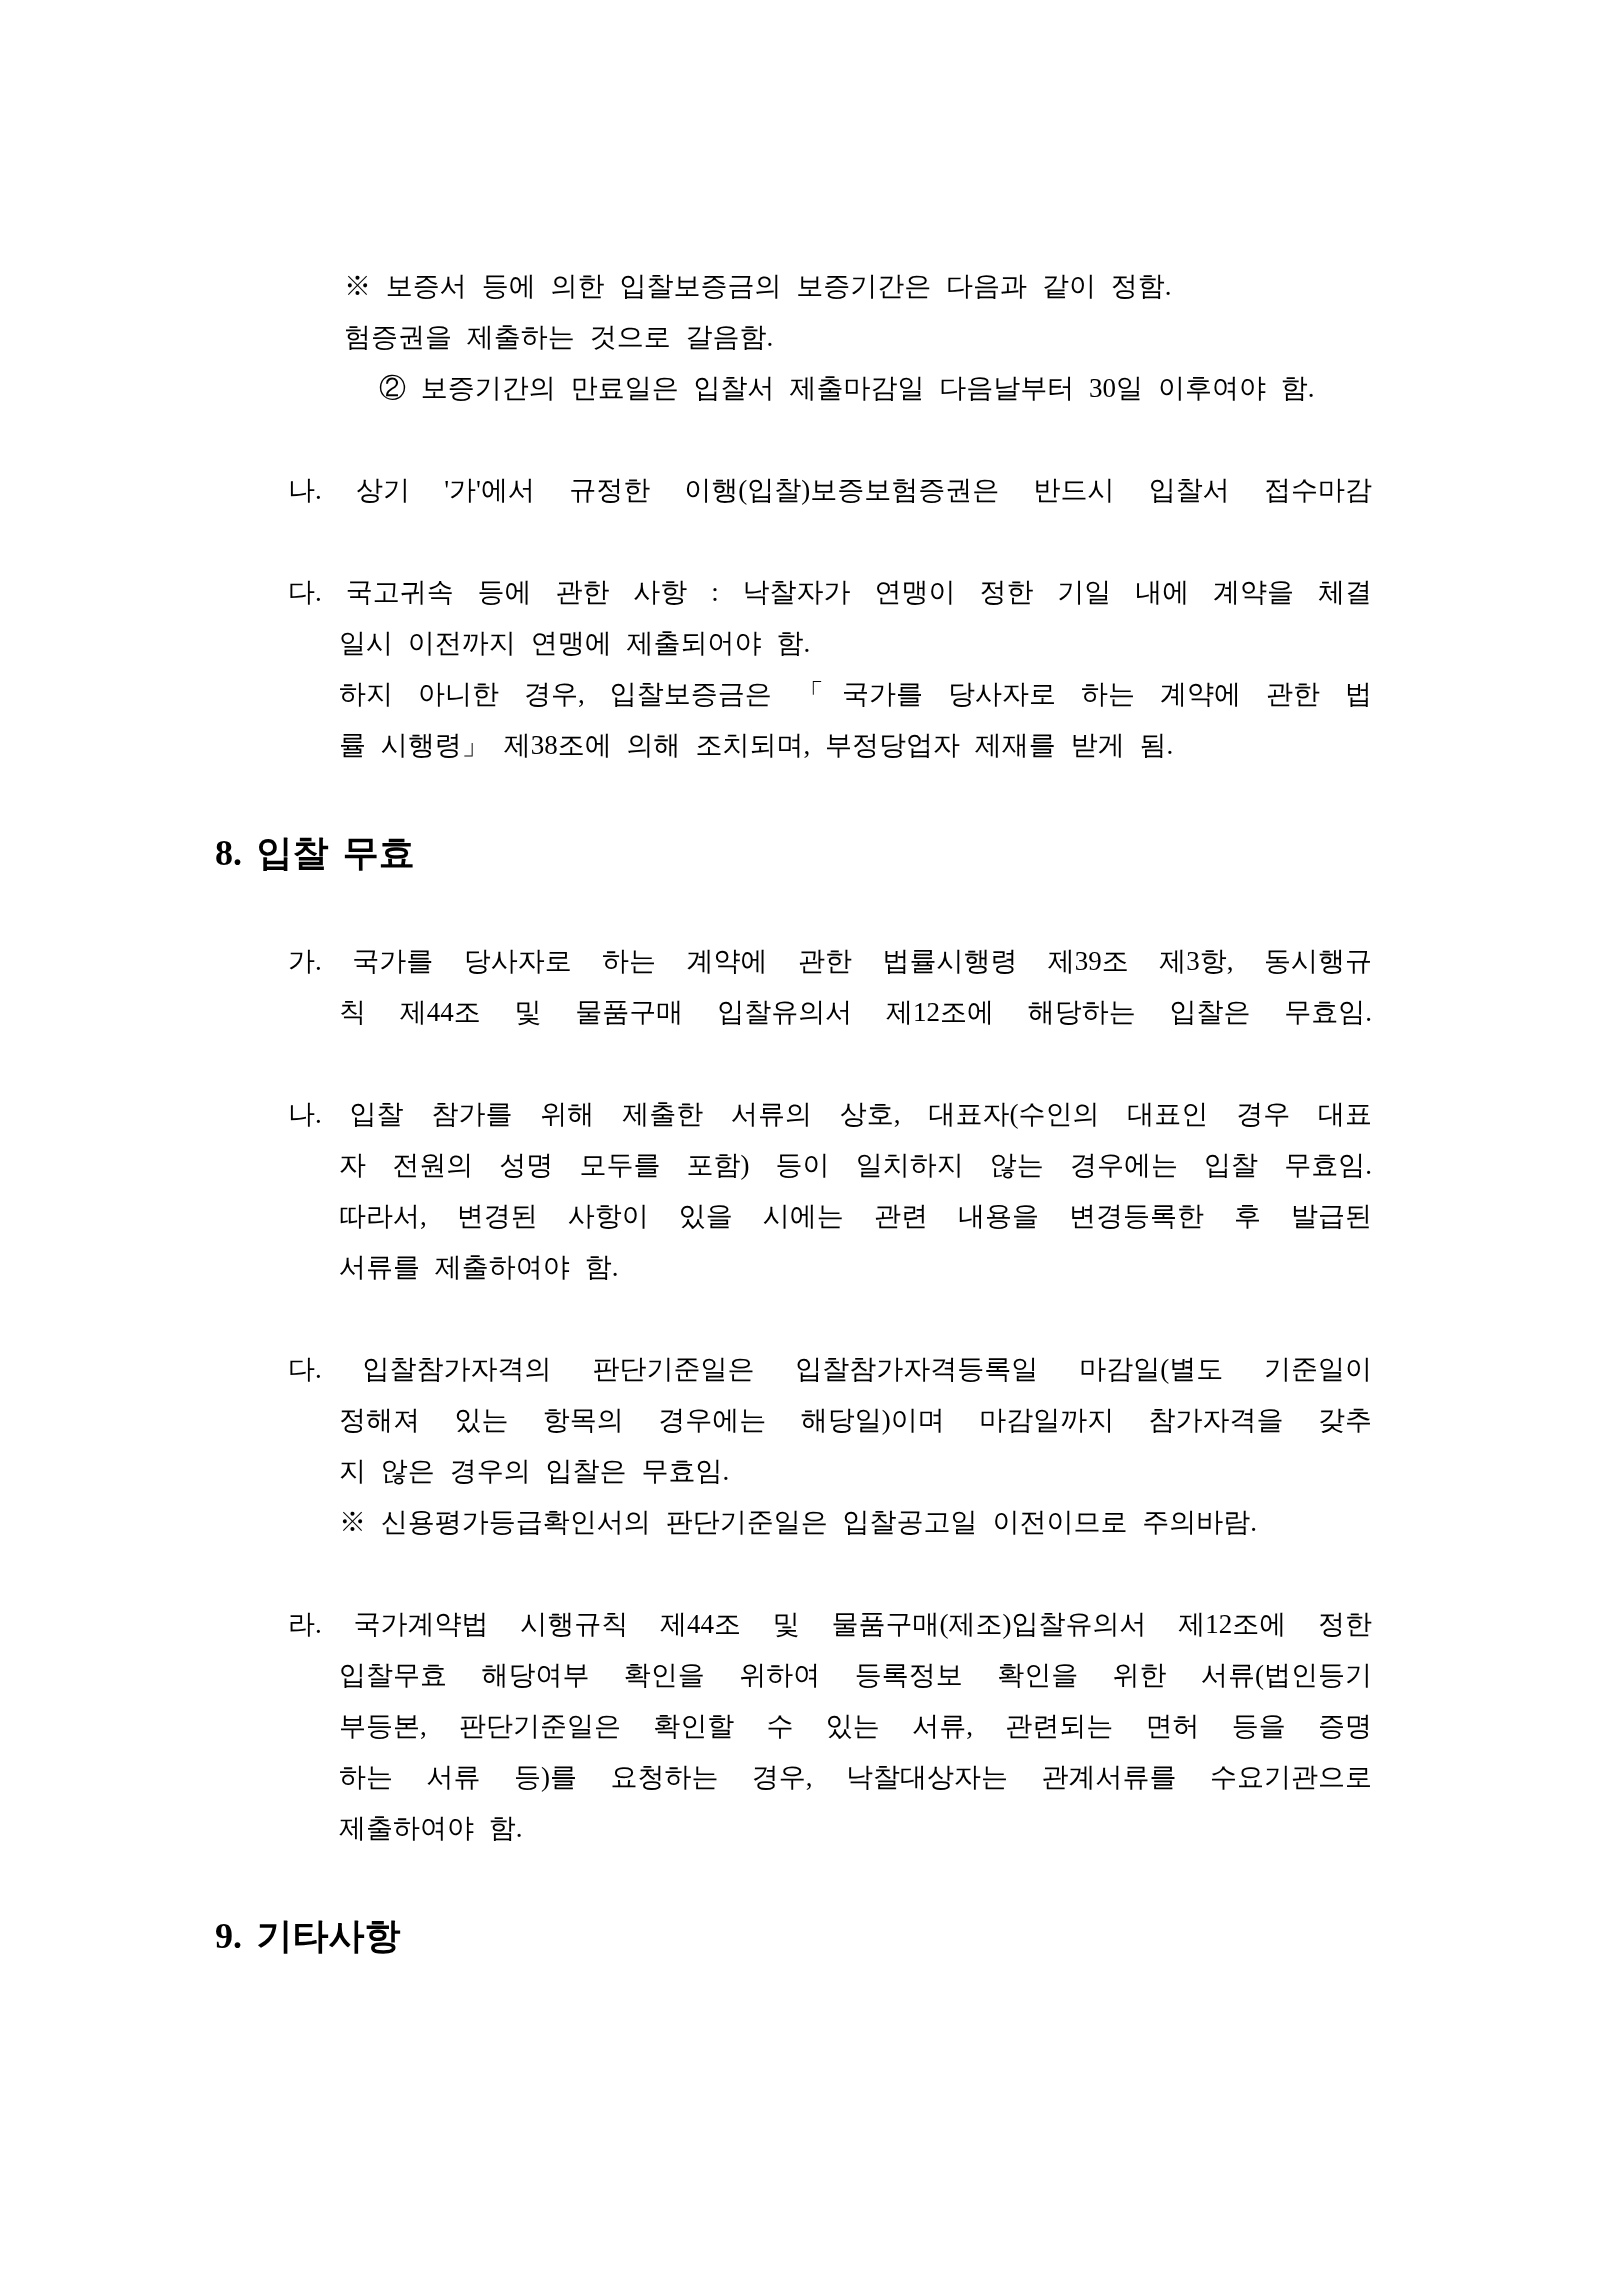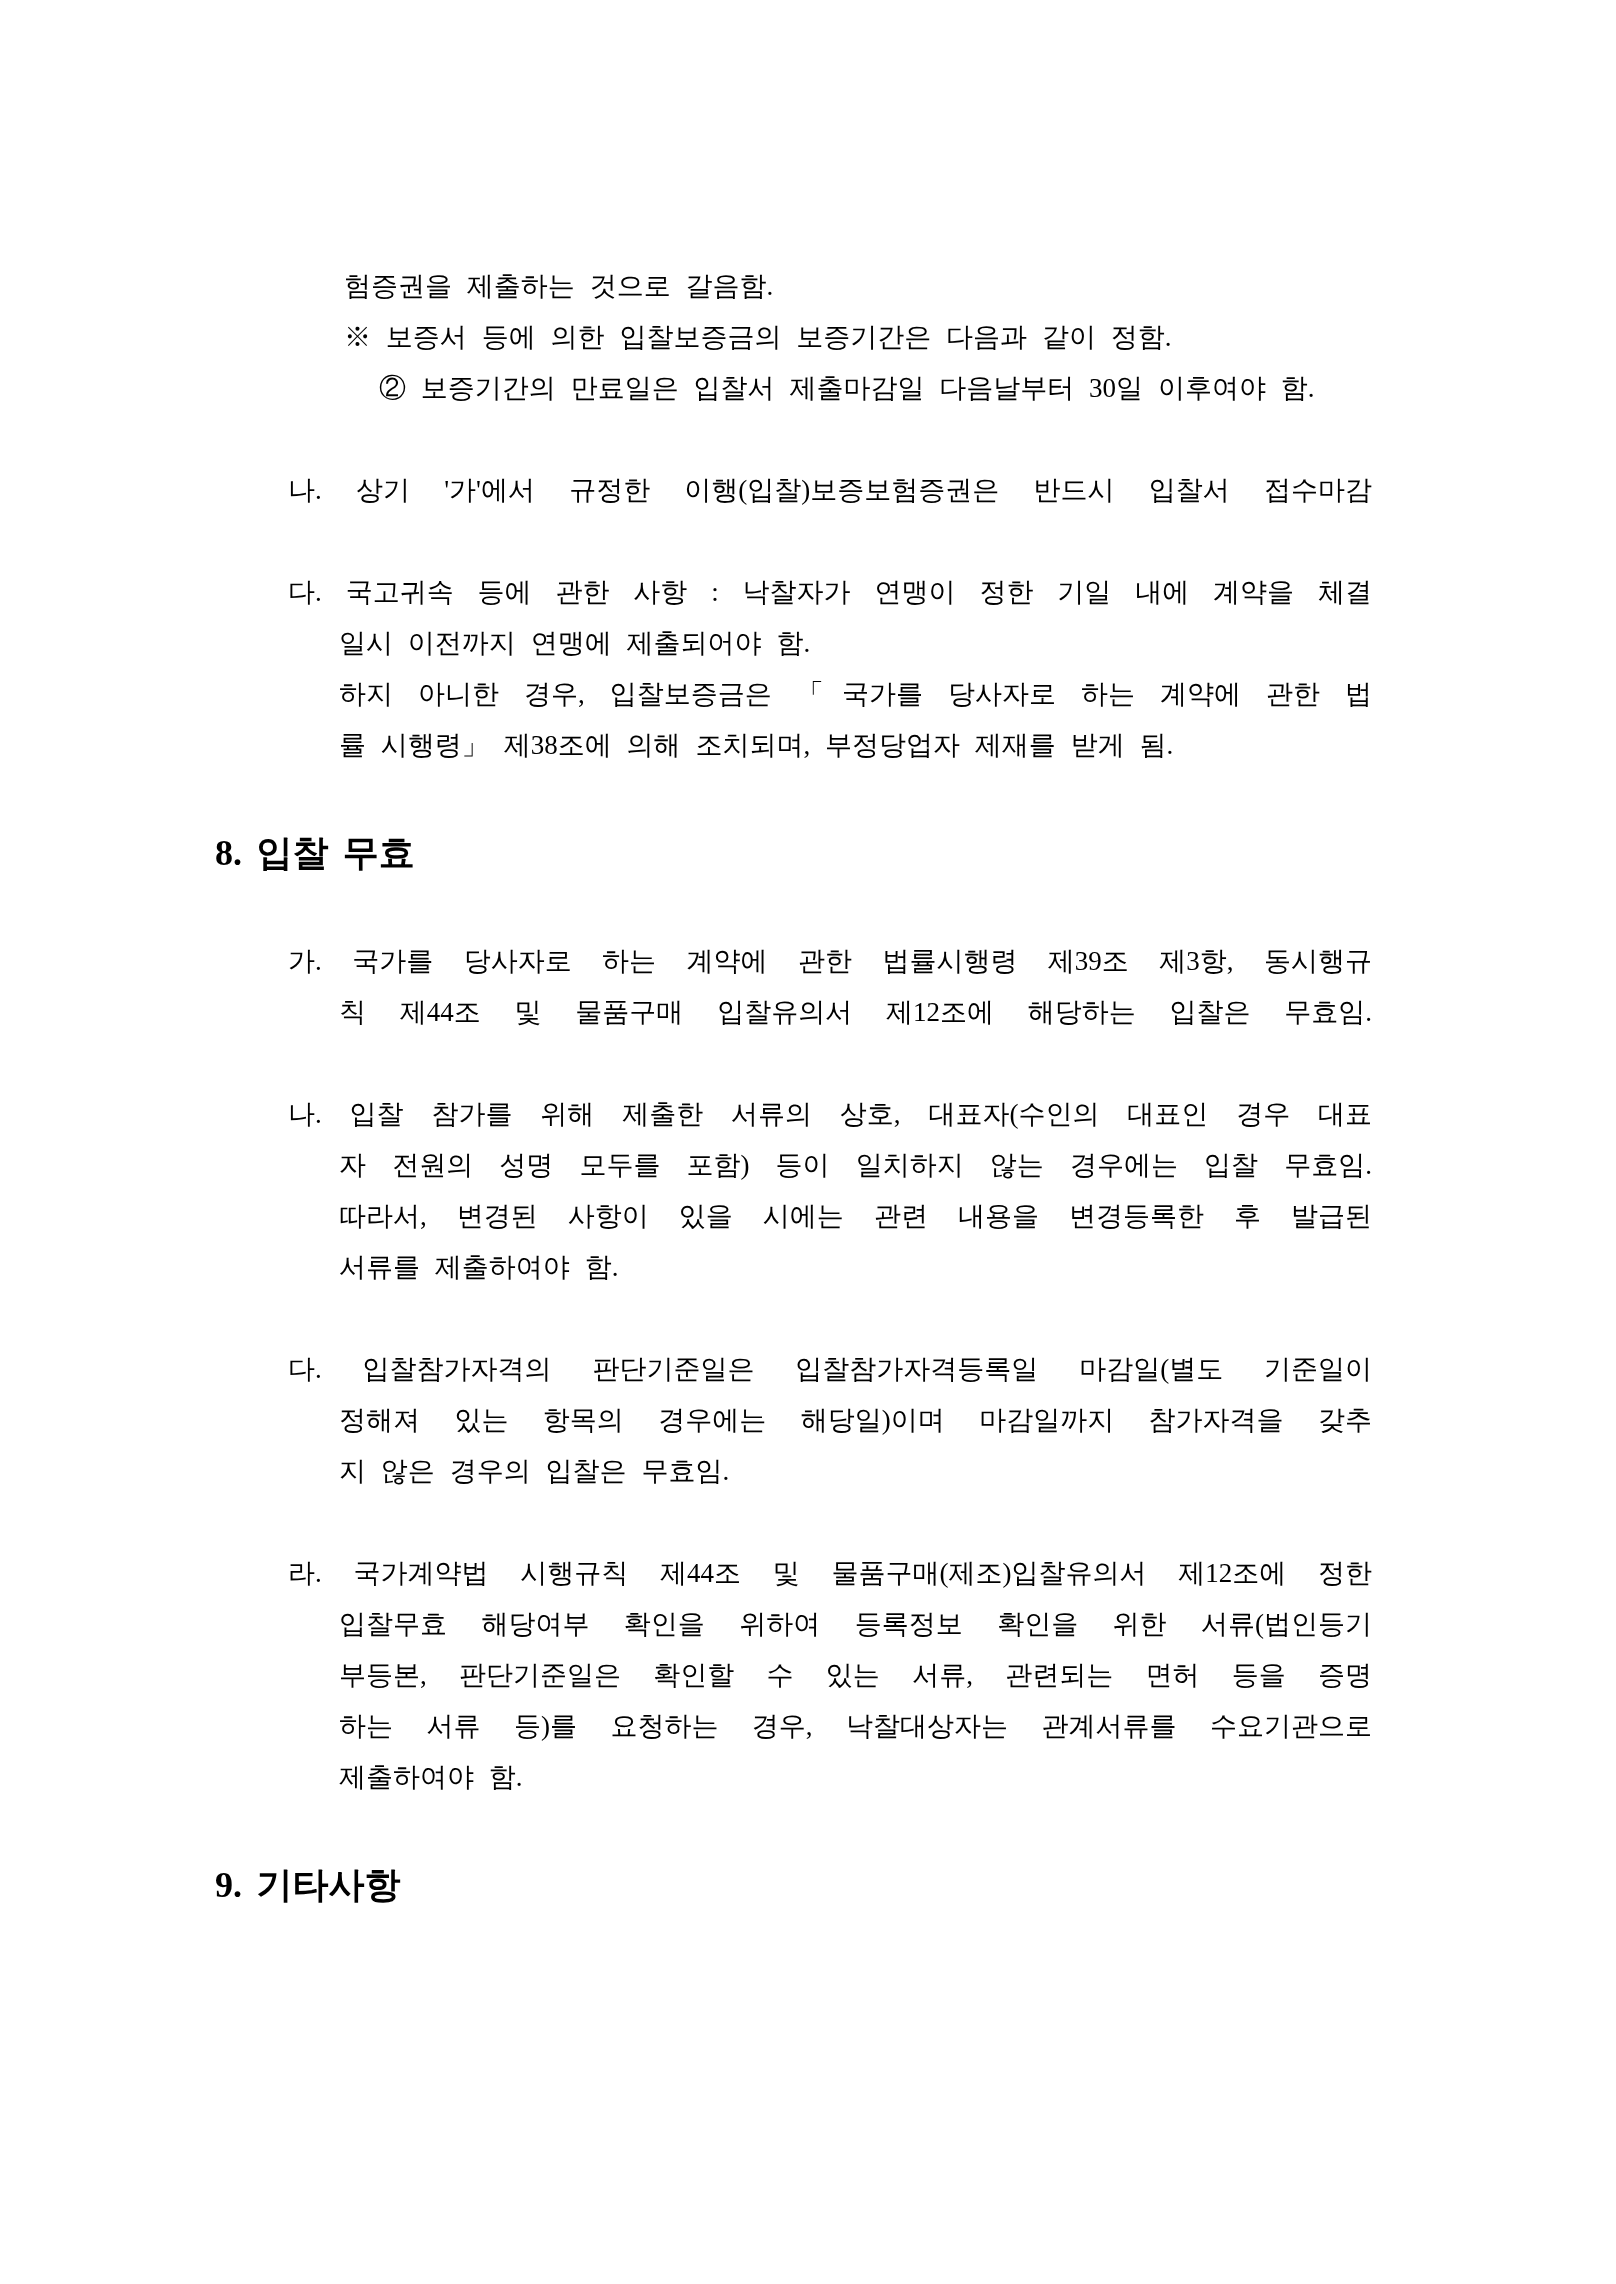--- a/index.html
+++ b/index.html
@@ -59,22 +59,22 @@
   .gap    { margin-top: 51px; }
   
   .gap-lg { margin-top: 57px; }
 </style>
 </head>
 <body>
 
 <div class="page">
   <div class="content">
 
+    <div class="line frag last">※ 보증서 등에 의한 입찰보증금의 보증기간은 다음과 같이 정함.</div>
     <div class="line frag last">험증권을 제출하는 것으로 갈음함.</div>
-    <div class="line frag last">※ 보증서 등에 의한 입찰보증금의 보증기간은 다음과 같이 정함.</div>
     <div class="line sub last">② 보증기간의 만료일은 입찰서 제출마감일 다음날부터 30일 이후여야 함.</div>
 
     <div class="line hang full gap">나. 상기 '가'에서 규정한 이행(입찰)보증보험증권은 반드시 입찰서 접수마감</div>
     <div class="line hang full gap">다. 국고귀속 등에 관한 사항 : 낙찰자가 연맹이 정한 기일 내에 계약을 체결</div>
 
     <div class="line cont last">일시 이전까지 연맹에 제출되어야 함.</div>
     <div class="line cont full">하지 아니한 경우, 입찰보증금은 「국가를 당사자로 하는 계약에 관한 법</div>
     <div class="line cont last">률 시행령」 제38조에 의해 조치되며, 부정당업자 제재를 받게 됨.</div>
 
     <div class="line heading gap-lg">8. 입찰 무효</div>
@@ -83,20 +83,21 @@
     <div class="line cont full">칙 제44조 및 물품구매 입찰유의서 제12조에 해당하는 입찰은 무효임.</div>
 
     <div class="line hang full gap">나. 입찰 참가를 위해 제출한 서류의 상호, 대표자(수인의 대표인 경우 대표</div>
     <div class="line cont full">자 전원의 성명 모두를 포함) 등이 일치하지 않는 경우에는 입찰 무효임.</div>
     <div class="line cont full">따라서, 변경된 사항이 있을 시에는 관련 내용을 변경등록한 후 발급된</div>
     <div class="line cont last">서류를 제출하여야 함.</div>
 
     <div class="line hang full gap">다. 입찰참가자격의 판단기준일은 입찰참가자격등록일 마감일(별도 기준일이</div>
     <div class="line cont full">정해져 있는 항목의 경우에는 해당일)이며 마감일까지 참가자격을 갖추</div>
     <div class="line cont last">지 않은 경우의 입찰은 무효임.</div>
+    <div class="line cont last">※ 신용평가등급확인서의 판단기준일은 입찰공고일 이전이므로 주의바람.</div>
 
     <div class="line hang full gap">라. 국가계약법 시행규칙 제44조 및 물품구매(제조)입찰유의서 제12조에 정한</div>
     <div class="line cont full">입찰무효 해당여부 확인을 위하여 등록정보 확인을 위한 서류(법인등기</div>
     <div class="line cont full">부등본, 판단기준일은 확인할 수 있는 서류, 관련되는 면허 등을 증명</div>
     <div class="line cont full">하는 서류 등)를 요청하는 경우, 낙찰대상자는 관계서류를 수요기관으로</div>
     <div class="line cont last">제출하여야 함.</div>
 
     <div class="line heading gap-lg">9. 기타사항</div>
 
   </div>

